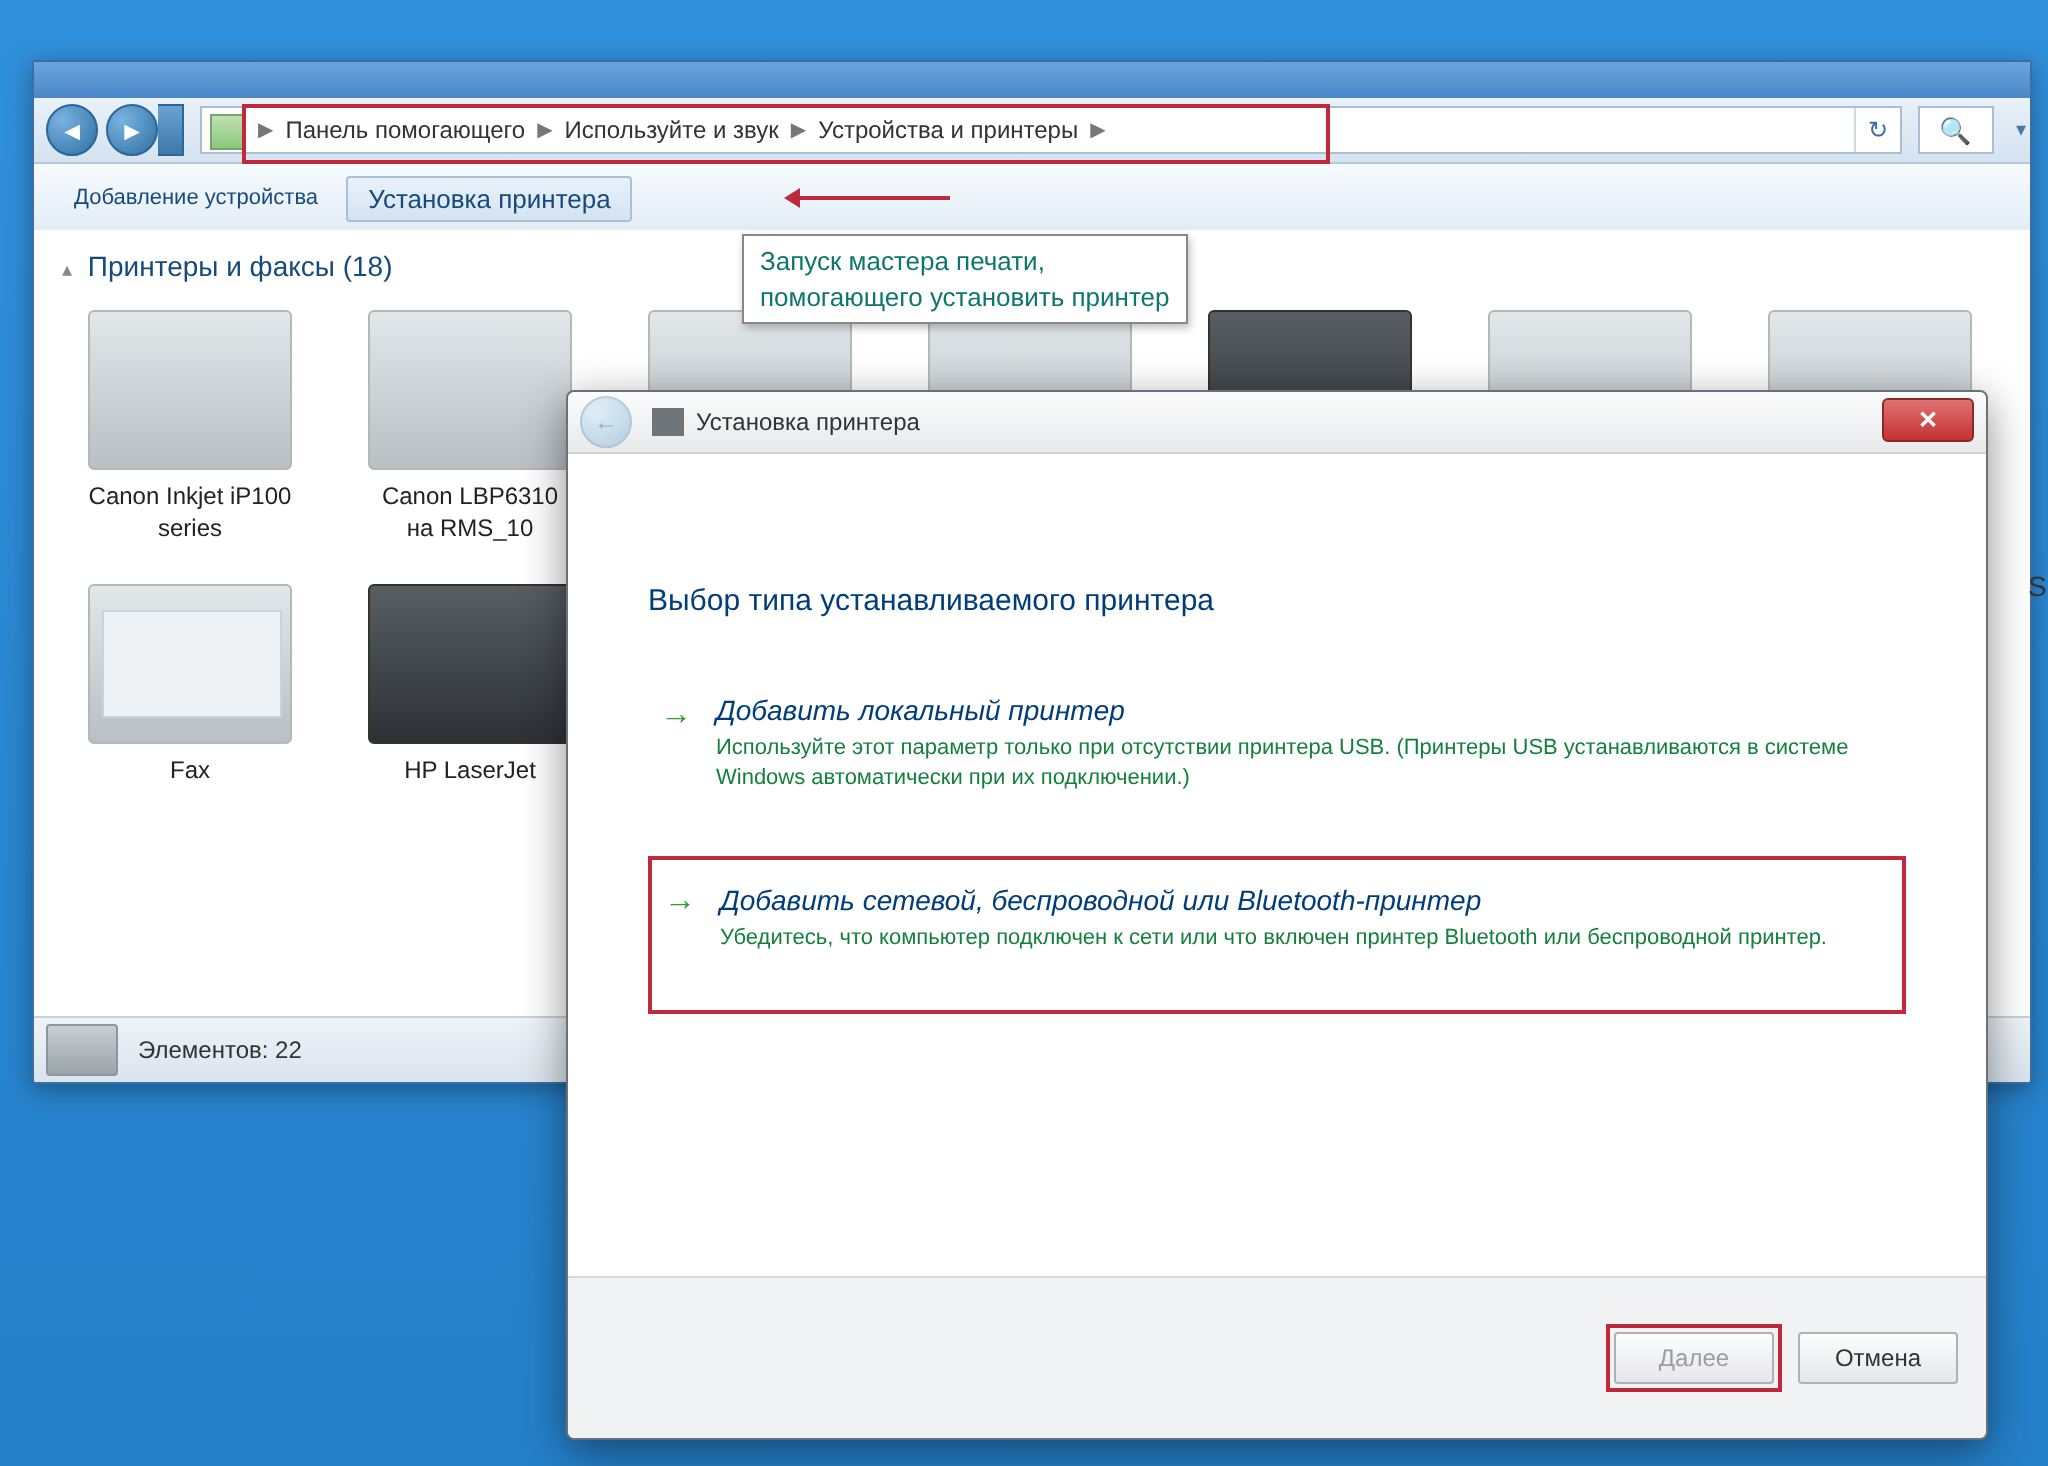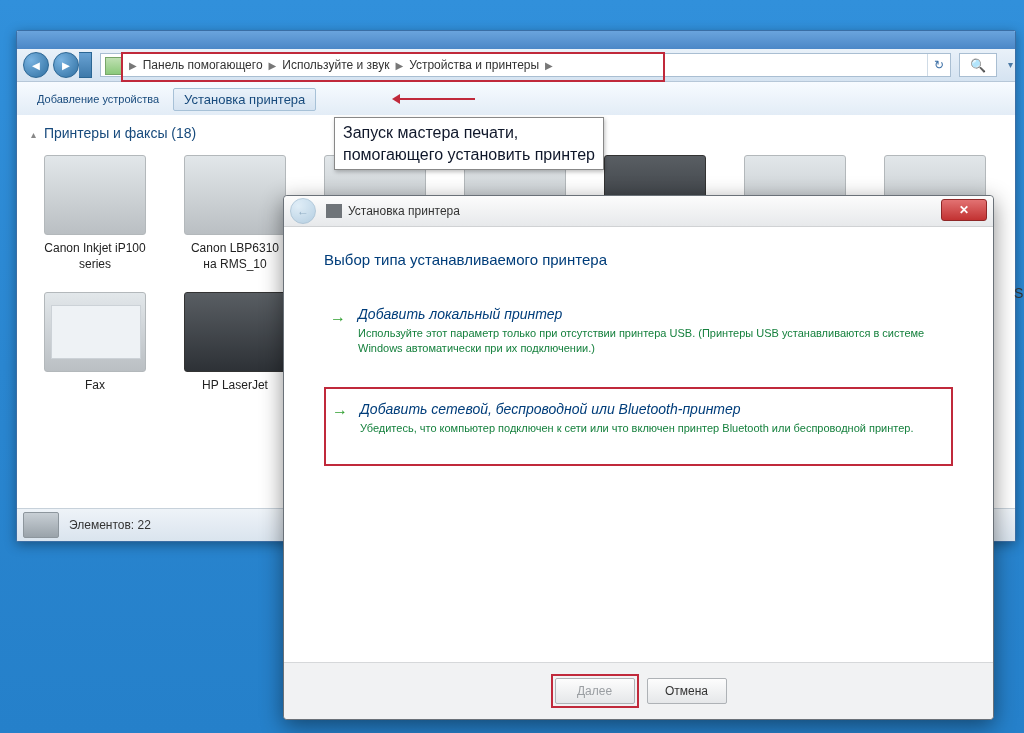--- a/index.html
+++ b/index.html
@@ -33,21 +33,21 @@
   .dropdown-corner { position:absolute; right:2px; top:10px; color:#4b79a5; font-size:10px;}
 
   .explorer-toolbar {
     height:34px; background:linear-gradient(to bottom,#f7fbff,#e2ecf6); border-bottom:1px solid #d0dbe4;
     display:flex; align-items:center; padding-left:10px; gap:4px; position:relative;
   }
   .tool-link { padding:4px 10px; color:#174a7c; font-size:11px; cursor:default; }
   .tool-btn-highlight { border:1px solid #a7c1d7; background:linear-gradient(to bottom,#eaf2fa,#d5e3f1); border-radius:2px; padding:3px 10px; color:#174a7c; font-size:13px; position:relative;}
   .arrow-to-btn { position:absolute; left:378px; top:16px; width:80px; height:2px; background:#c0293b; }
   .arrow-to-btn::before { content:""; position:absolute; left:-8px; top:-4px; border:5px solid transparent; border-right:8px solid #c0293b; }
-  .tooltip-box { position:absolute; left:317px; top:35px; background:#fff; border:1px solid #888; padding:4px 8px; font-size:16px; color:#0f172a; line-height:1.35; z-index:5; box-shadow:1px 2px 4px rgba(0,0,0,0.25); }
+  .tooltip-box { position:absolute; left:354px; top:35px; background:#fff; border:1px solid #888; padding:4px 8px; font-size:13px; color:#0f766e; line-height:1.35; z-index:5; box-shadow:1px 2px 4px rgba(0,0,0,0.25); }
 
   .content-body { position:absolute; left:0; top:84px; right:0; bottom:32px; background:#fff; padding:10px 14px; }
   .section-header { font-size:14px; color:#174a7c; margin-bottom:14px;}
   .section-header .tri { font-size:10px; color:#888; margin-right:4px;}
 
   .devices-row { display:flex; gap:12px; }
   .device { width:128px; text-align:center; font-size:12px; color:#222; }
   .device .th { width:100px; height:78px; margin:0 auto 6px; background:linear-gradient(to bottom,#e2e7ea,#babfc3); border:1px solid #b3b8bb; border-radius:3px; position:relative; }
   .device .th.dark { background:linear-gradient(to bottom,#595e63,#2d3136); border-color:#333; }
   .device .th.fax::after{ content:""; position:absolute; left:6px; top:12px; width:88px; height:52px; background:#eef2f5; border:1px solid #ccd2d7;}
@@ -67,31 +67,31 @@
     height:30px; background:linear-gradient(to bottom,#fcfcfc,#e7e9eb);
     border-bottom:1px solid #d0d2d4; display:flex; align-items:center;
     border-radius:4px 4px 0 0; position:relative;
   }
   .wiz-back { width:24px; height:24px; border-radius:50%; background:radial-gradient(circle at 30% 30%, #cfe7f8, #8ab7d8); border:1px solid #7fa6c3; margin-left:6px; display:flex; align-items:center; justify-content:center; color:#4679a2; font-size:12px; opacity:0.55;}
   .wiz-title-ico { width:16px; height:14px; background:#6f7479; margin:0 6px 0 10px; }
   .wiz-title { font-size:12px; color:#333; }
   .wiz-close { position:absolute; right:6px; top:3px; width:44px; height:20px; background:linear-gradient(to bottom,#e27272,#c23232); border:1px solid #8f2727; border-radius:3px; color:#fff; display:flex; align-items:center; justify-content:center; font-weight:bold; font-size:12px;}
 
   .wiz-body { flex:1; padding:24px 40px; }
-  .wiz-heading { font-size:15px; color:#003d7a; margin-bottom:28px; }
+  .wiz-heading { font-size:15px; color:#003d7a; margin-bottom:28px;margin-top:41px; }
 
   .option { padding:10px 8px 14px 34px; position:relative; margin-bottom:16px; }
   .option .arrow-ico { position:absolute; left:6px; top:12px; color:#2f9f2f; font-size:16px; font-weight:bold;}
   .option .opt-title { font-size:14px; color:#003d7a; margin-bottom:4px;font-style:italic;}
   .option .opt-desc  { font-size:11px; color:#15803d; line-height:1.4;}
   .opt-highlight { border:2px solid #c0293b; padding:12px 8px 28px 34px; }
 
   .wiz-footer {
     height:48px; border-top:1px solid #d6d8da; background:#f1f2f3;
-    display:flex; align-items:center; justify-content:center; padding:4px 14px; gap:8px;
+    display:flex; align-items:center; justify-content:flex-end; padding:16px 14px; gap:8px;
     border-radius:0 0 4px 4px;
   }
   .wbtn { min-width:78px; height:24px; border:1px solid #aeb2b6; background:linear-gradient(to bottom,#fdfdfd,#e5e7e9); border-radius:2px; font-size:12px; color:#333; display:flex; align-items:center; justify-content:center; }
   .wbtn.disabled { color:#9a9ea2; }
   .btn-highlight { position:relative; border:2px solid #c0293b; padding:2px; }
   .btn-highlight .wbtn { margin:0; }
 
   
   .crop-letter { position:absolute; left:1014px; top:285px; color:#333; font-size:14px; }
 </style>

